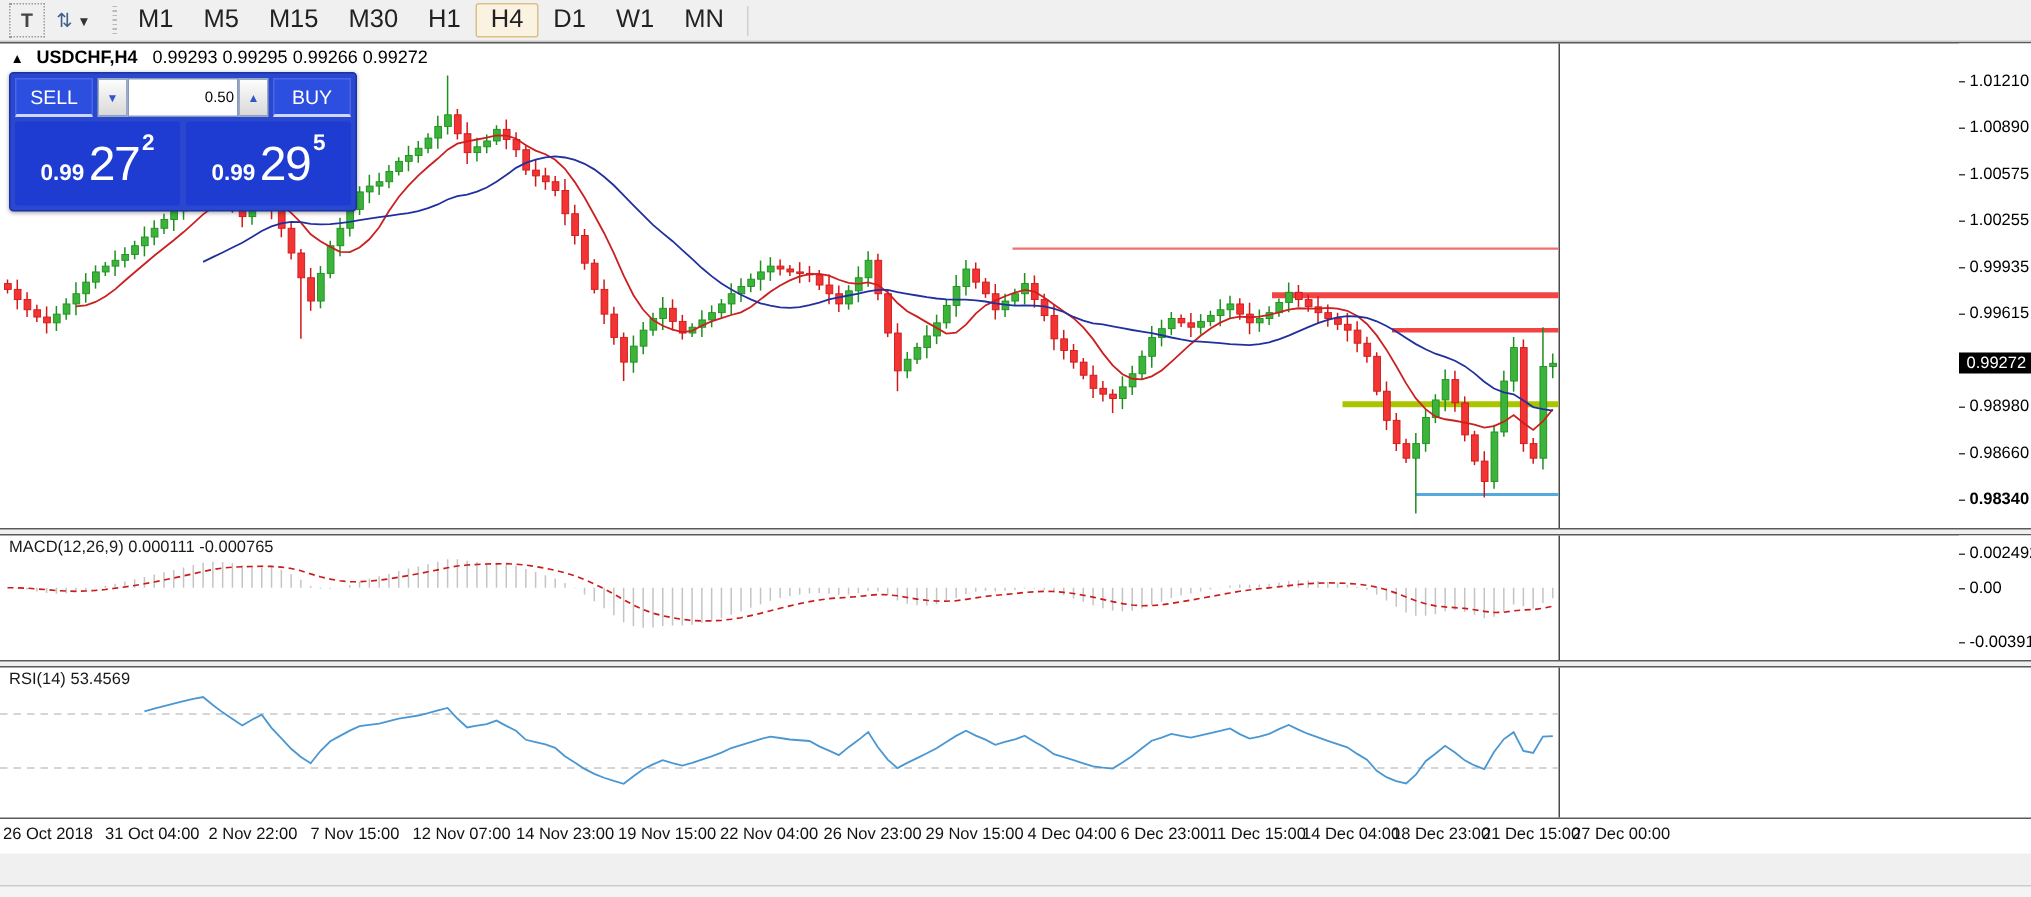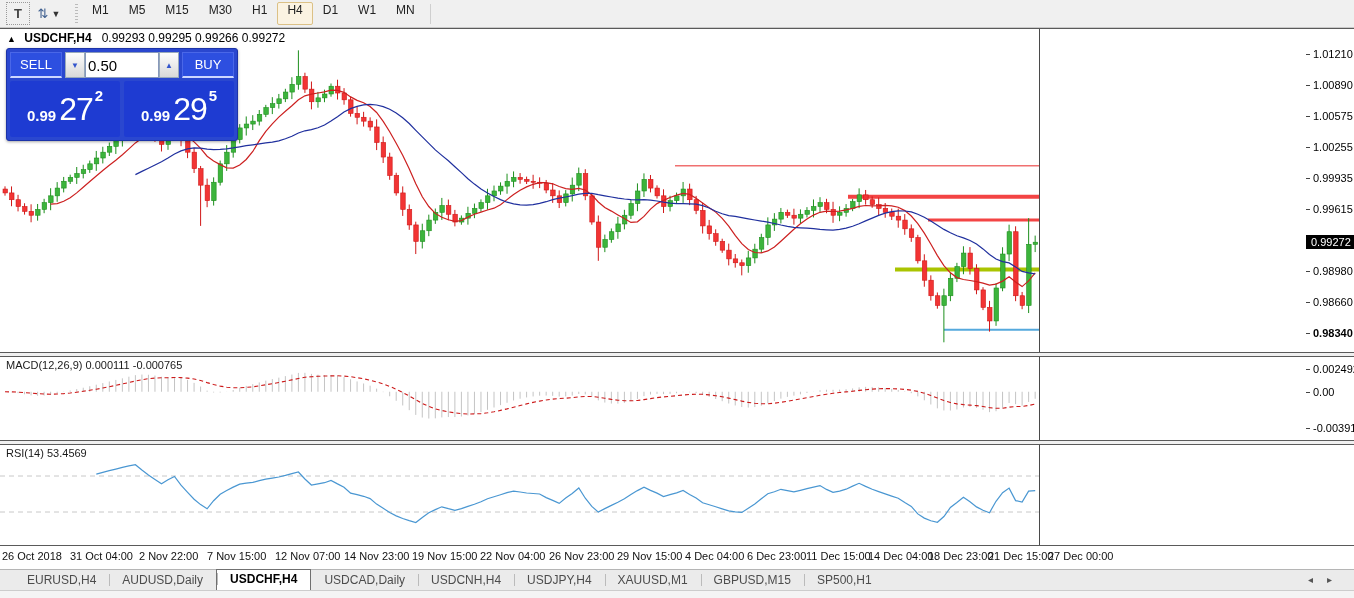--- a/index.html
+++ b/index.html
@@ -8,21 +8,21 @@
   
   .toolbar{position:absolute;top:0;left:0;width:1354px;height:27px;background:#f0f0f0;
            border-bottom:1px solid #c9c9c9;display:flex;align-items:center;}
   .tbtn{height:21px;display:flex;align-items:center;justify-content:center;color:#3a3a3a;
         font-size:12px;margin:0 1px;cursor:default;}
   .tbtn.text-tool{width:22px;border:1px dotted #9a9a9a;font-weight:bold;font-size:13px;margin-left:6px;color:#444;}
   .tbtn.cursor-tool{width:34px;color:#3f5f8f;font-size:13px;}
   .caret{font-size:9px;color:#333;margin-left:3px;}
   .grip{width:7px;height:20px;margin:0 4px 0 8px;
         background:repeating-linear-gradient(180deg,#bbb 0 1px,transparent 1px 3px);width:3px;}
-  .tf-btn{padding:0 9px;height:21px;font-size:12px;color:#222;border:1px solid transparent;border-radius:2px;}
+  .tf-btn{padding:0 9px;height:21px;font-size:17px;color:#222;border:1px solid transparent;border-radius:2px;}
   .tf-btn.active{background:#fbf3e2;border:1px solid #dcc186;}
   .tb-sep{width:1px;height:20px;background:#cfcfcf;margin:0 5px;}
   
   .panel{position:absolute;left:0;width:1354px;background:#fff;border-top:1px solid #5a5a5a;border-bottom:1px solid #5a5a5a;box-sizing:border-box;}
   .plot{position:absolute;left:0;top:0;bottom:0;width:1040px;border-right:1px solid #4a4a4a;box-sizing:border-box;overflow:hidden;}
   .plot svg{display:block;}
   .scale{position:absolute;right:0;top:0;bottom:0;width:48px;background:#fff;font-size:11px;}
   .scale .t{position:absolute;left:7px;white-space:nowrap;}
   .scale .dash{position:absolute;left:0;width:4px;height:1px;background:#444;}
   .scale .cur{position:absolute;left:0;width:46px;background:#000;color:#fff;font-size:11px;padding:1px 0 1px 5px;}
@@ -31,21 +31,21 @@
   .chart-header .tri{font-size:9px;margin-right:5px;}
   .chart-header b{font-weight:bold;}
   
   .trade{position:absolute;top:19px;left:6px;width:224px;background:#2a47cf;border:1px solid #1c33a8;
          border-radius:3px;padding:3px;box-shadow:0 1px 3px rgba(0,0,0,.35);}
   .trade-row1{display:flex;height:26px;}
   .tr-btn{flex:0 0 52px;background:#2d4fe0;color:#fff;font-size:13px;display:flex;align-items:center;
           justify-content:center;border:1px solid #4a67e8;border-bottom:2px solid #cdd7ff;box-sizing:border-box;}
   .spin{flex:0 0 20px;background:linear-gradient(#fdfdfd,#d9d9d9);border:1px solid #9ab;color:#3355cc;
         font-size:8px;display:flex;align-items:center;justify-content:center;box-sizing:border-box;}
-  .vol{flex:1;border:1px solid #8899bb;background:#fff;color:#000;font-size:15px;text-align:left;
+  .vol{flex:1;border:1px solid #8899bb;background:#fff;color:#000;font-size:10px;text-align:right;
        font-family:"Liberation Sans",sans-serif;min-width:0;box-sizing:border-box;}
   .trade-row2{display:flex;margin-top:3px;gap:4px;}
   .price-box{flex:1;background:#1e3bd2;color:#fff;height:56px;display:flex;align-items:center;justify-content:center;border-radius:2px;}
   .pb-small{font-size:15px;font-weight:bold;margin:18px 3px 6px 0;}
   .pb-big{font-size:32px;font-weight:400;line-height:52px;letter-spacing:-1px;}
   .pb-sup{font-size:15px;font-weight:bold;margin:6px 0 0 2px;align-self:flex-start;}
   
   .date-axis{position:absolute;left:0;width:1354px;background:#fff;font-size:11px;color:#111;}
   .date-axis .xl{position:absolute;top:4px;white-space:nowrap;}
   
@@ -675,27 +675,15 @@
       <div class="xl" style="left: 617px;">29 Nov 15:00</div>
       <div class="xl" style="left: 685px;">4 Dec 04:00</div>
       <div class="xl" style="left: 747px;">6 Dec 23:00</div>
       <div class="xl" style="left: 806px;">11 Dec 15:00</div>
       <div class="xl" style="left: 868px;">14 Dec 04:00</div>
       <div class="xl" style="left: 928px;">18 Dec 23:00</div>
       <div class="xl" style="left: 988px;">21 Dec 15:00</div>
       <div class="xl" style="left: 1048px;">27 Dec 00:00</div>
     </div>
 
-  <div class="tabs" style="top:569px;height:21px;">
-    <div class="tab">EURUSD,H4</div>
-    <div class="tab">AUDUSD,Daily</div>
-    <div class="tab active">USDCHF,H4</div>
-    <div class="tab">USDCAD,Daily</div>
-    <div class="tab">USDCNH,H4</div>
-    <div class="tab">USDJPY,H4</div>
-    <div class="tab">XAUUSD,M1</div>
-    <div class="tab">GBPUSD,M15</div>
-    <div class="tab">SP500,H1</div>
-    <div class="tab-arrows"><span>◂</span><span>▸</span></div>
-  </div>
 
   <div class="status" style="top:590px;height:8px;"></div>
 </div>
 
 </body></html>

